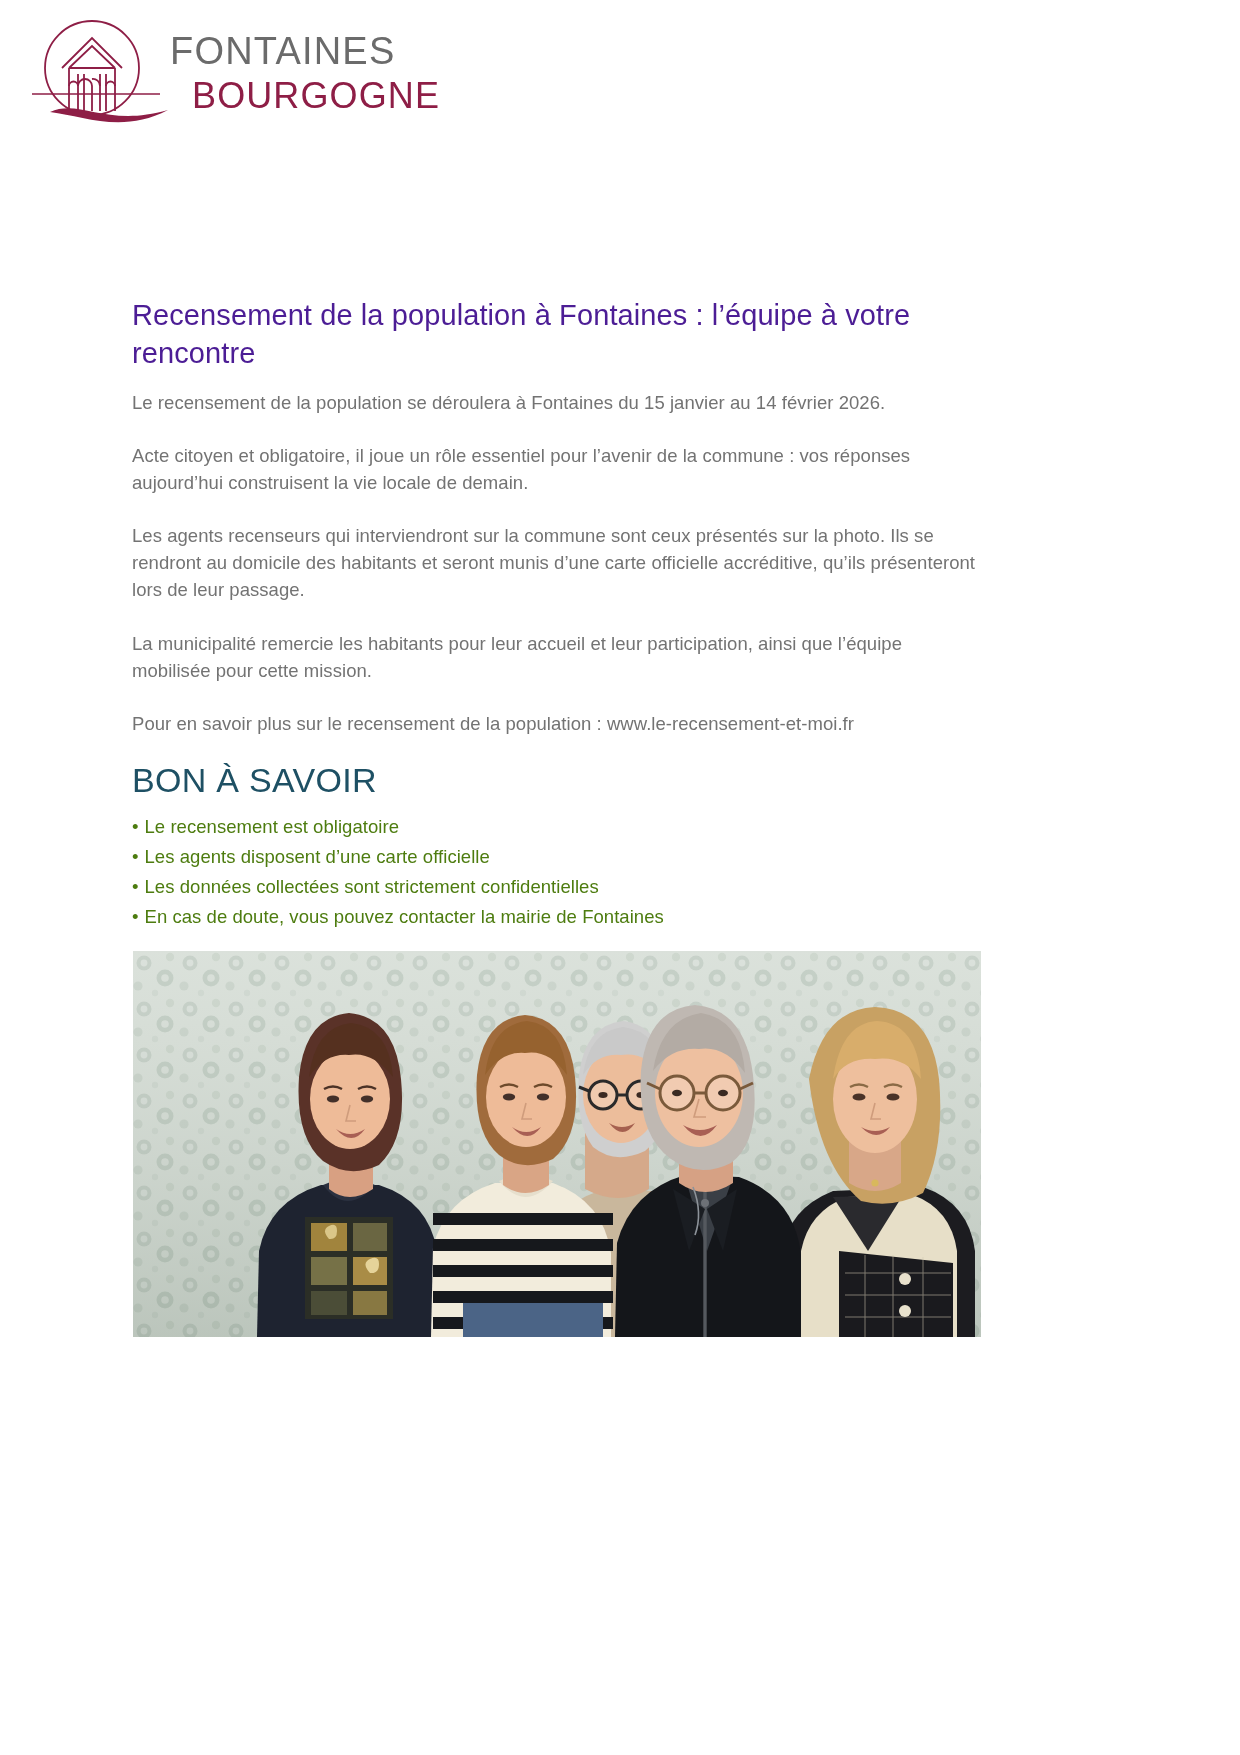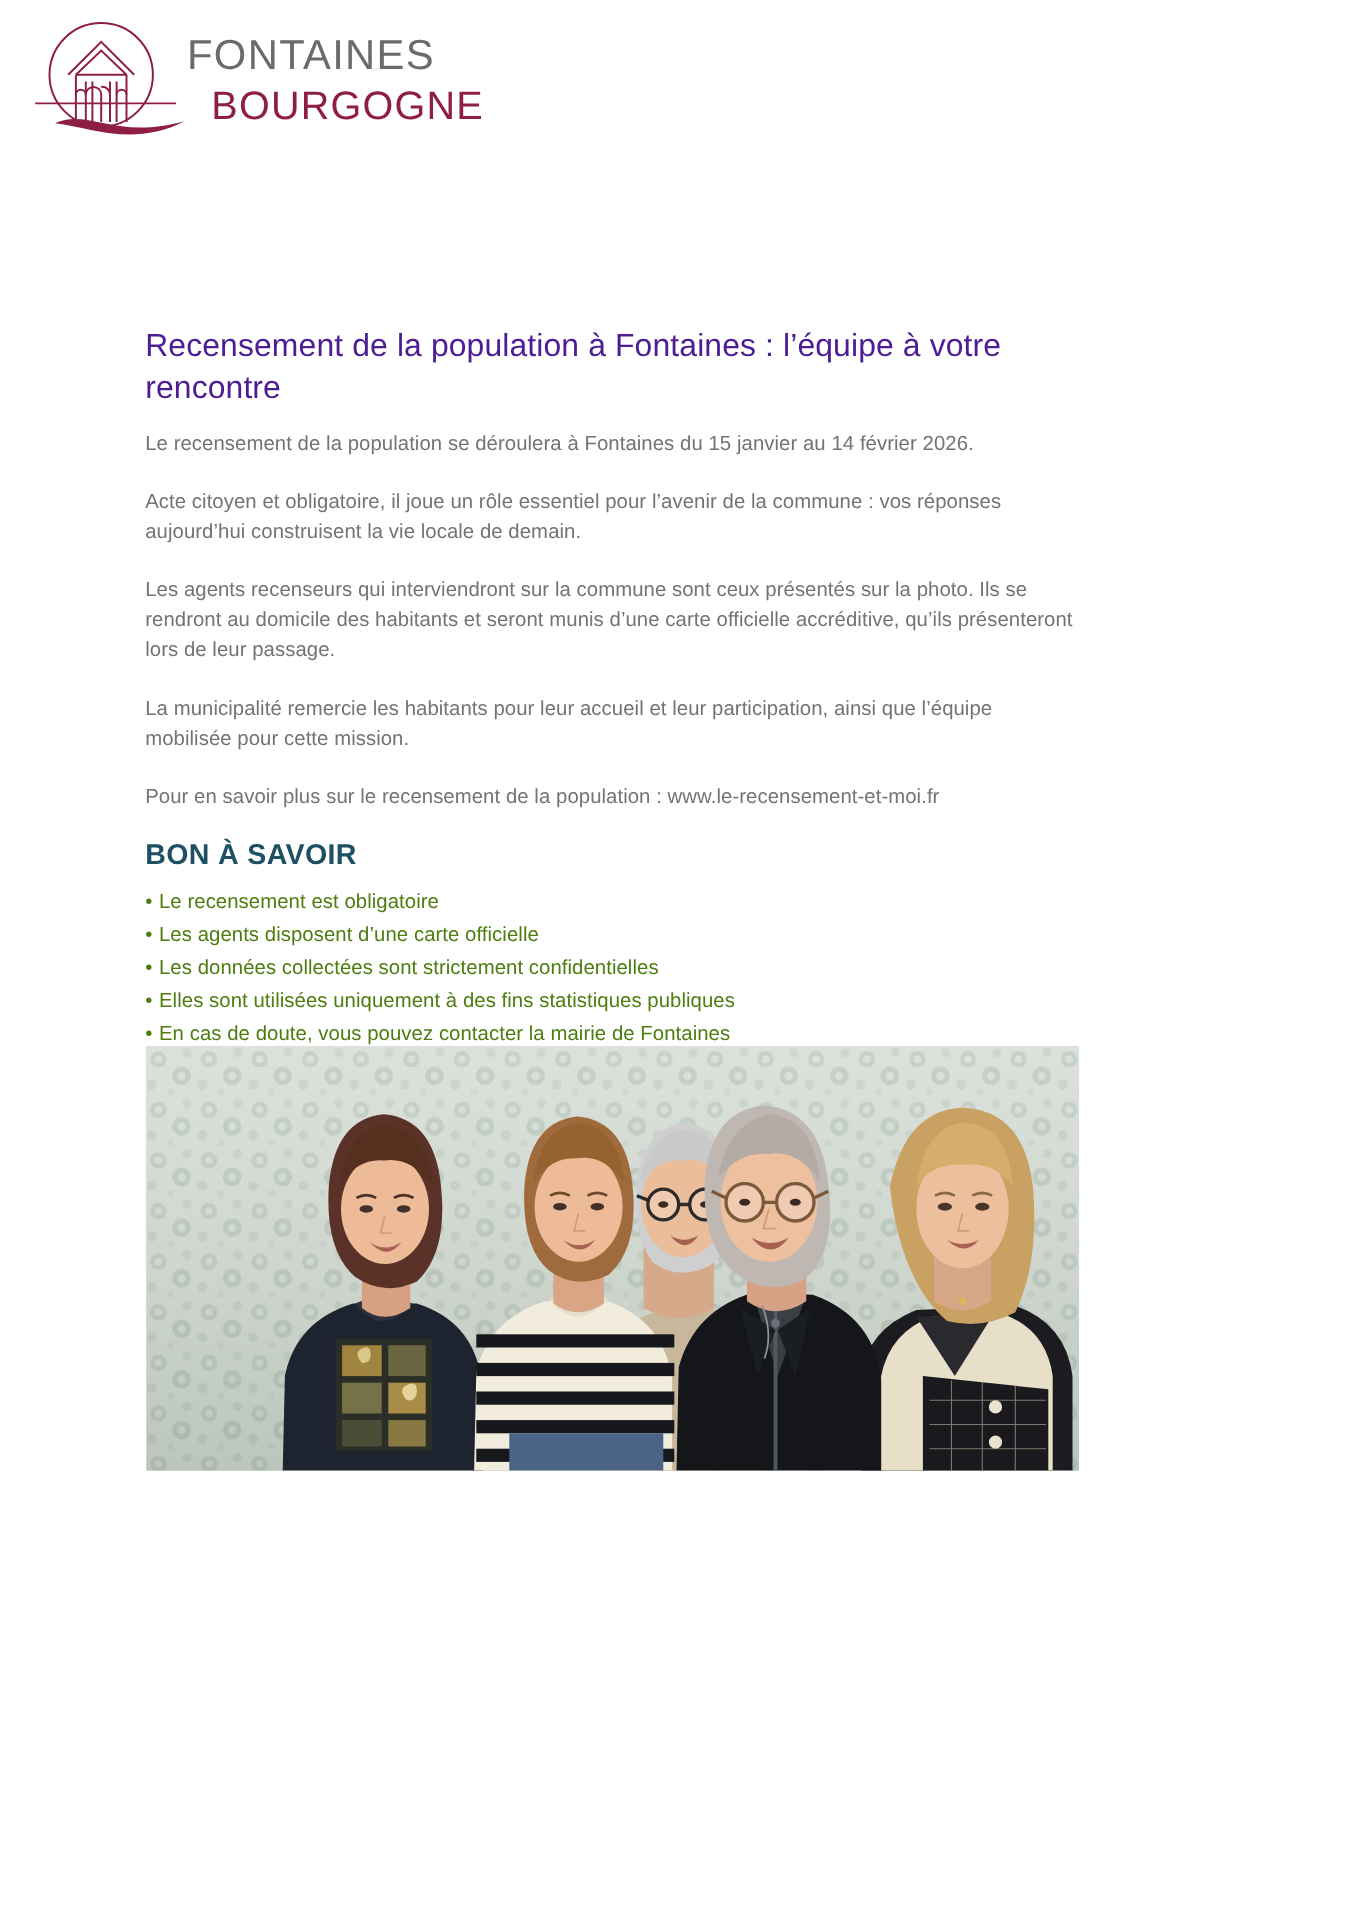--- a/index.html
+++ b/index.html
@@ -83,22 +83,22 @@
     line-height: 1.47;
     margin: 0 0 26px 0;
     color: #737373;
     letter-spacing: 0.05px;
   }
   .para.tight {
     margin-bottom: 24px;
   }
   .section-head {
     color: #1e5064;
-    font-size: 26px;
-    font-weight: bold;
+    font-size: 34px;
+    font-weight: normal;
     margin: 22px 0 12px 0;
     letter-spacing: 0.3px;
   }
   .facts {
     list-style: none;
     margin: 0;
     padding: 0;
   }
   .facts li {
     font-size: 18.5px;
@@ -171,21 +171,20 @@
   <p class="para">Les agents recenseurs qui interviendront sur la commune sont ceux présentés sur la photo. Ils se rendront  au domicile des habitants et seront munis d’une carte officielle accréditive, qu’ils présenteront lors de leur passage.</p>
   <p class="para">La municipalité remercie les habitants pour leur accueil et leur participation, ainsi que l’équipe mobilisée pour cette mission.</p>
   <p class="para tight">Pour en savoir plus sur le recensement de la population : www.le-recensement-et-moi.fr</p>
 
   <h2 class="section-head">BON À SAVOIR</h2>
 
   <ul class="facts">
     <li><span class="bullet-dot">•</span><span>Le recensement est obligatoire</span></li>
     <li><span class="bullet-dot">•</span><span>Les agents disposent d’une carte officielle</span></li>
     <li><span class="bullet-dot">•</span><span>Les données collectées sont strictement confidentielles</span></li>
-    <li><span class="bullet-dot">•</span><span>Elles sont utilisées uniquement à des fins statistiques publiques</span></li>
     <li><span class="bullet-dot">•</span><span>En cas de doute, vous pouvez contacter la mairie de Fontaines</span></li>
   </ul>
 
 </div>
 
 <div class="photo-frame">
   <svg class="photo-svg" viewBox="0 0 848 386" preserveAspectRatio="none" aria-hidden="true">
     <defs>
       <pattern id="wallpaper" width="46" height="46" patternUnits="userSpaceOnUse">
         <rect width="46" height="46" fill="#d3dbd3"></rect>

